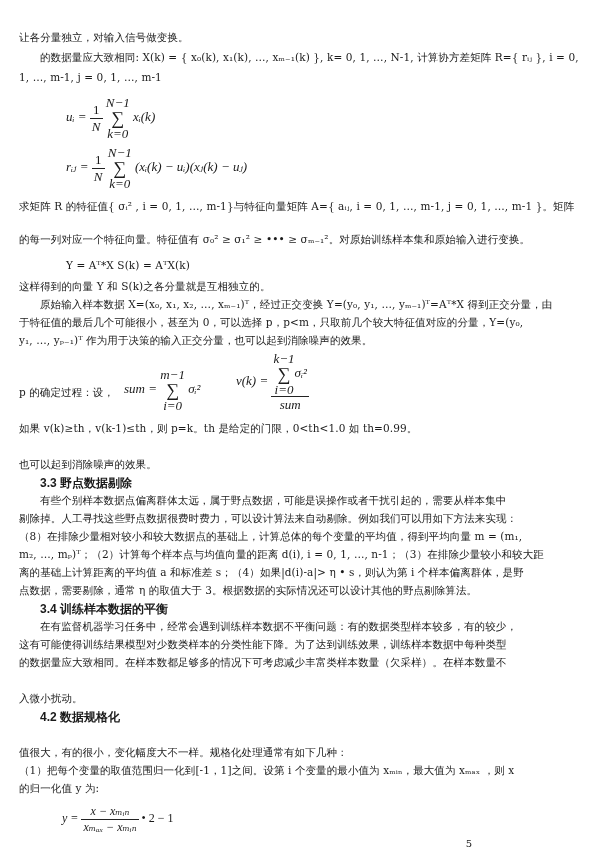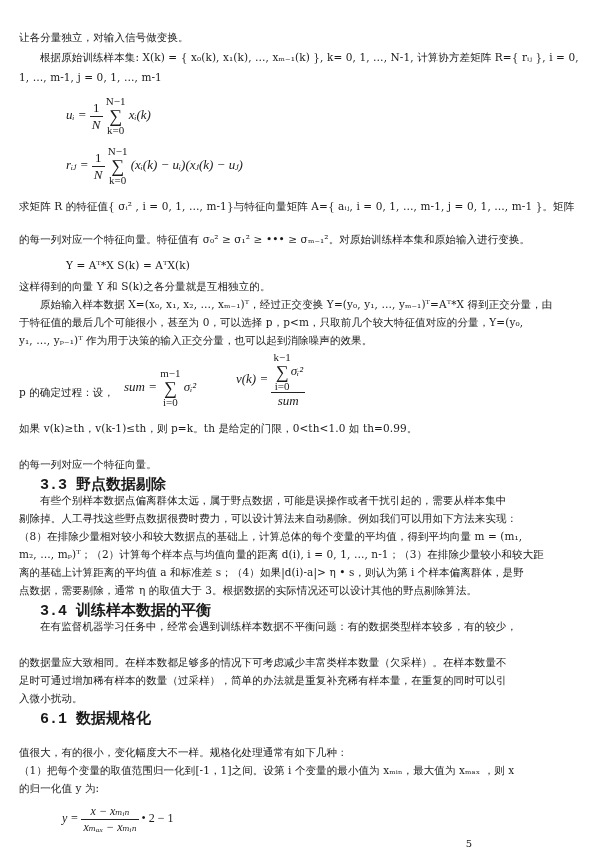--- a/index.html
+++ b/index.html
@@ -1,38 +1,38 @@
 <!DOCTYPE html>
 <html><head>
 <meta charset="utf-8">
 <style>
   html, body { margin:0; padding:0; background:#ffffff; }
   body { width:600px; height:848px; position:relative; overflow:hidden;
          font-family:"DejaVu Serif", "Liberation Serif", serif; color:#1a1a1a; }
   .page { position:absolute; left:0; top:16px; width:492px; height:848px; }
   .line { position:absolute; left:19px; width:560px; font-size:10.5px; line-height:15px; white-space:nowrap; letter-spacing:0.1px; }
   .indent { left:40px; }
-  .heading { position:absolute; left:40px; font-family:Liberation Mono, monospace; font-weight:bold; font-size:15px; }
+  .heading { position:absolute; left:40px; font-family:Liberation Sans, sans-serif; font-weight:bold; font-size:12px; }
   .math { position:absolute; font-family:"Liberation Serif","DejaVu Serif",serif; font-style:italic; font-size:13px; }
   .frac { display:inline-block; vertical-align:middle; text-align:center; }
   .frac .num { display:block; border-bottom:1px solid #222; padding:0 2px; }
   .frac .den { display:block; padding:0 2px; }
   .sum { display:inline-block; vertical-align:middle; text-align:center; font-style:normal; line-height:1; }
-  .sum .lim { display:block; font-size:11px; }
+  .sum .lim { display:block; font-size:13px; font-style:italic; }
   .sum .sig { display:block; font-size:18px; }
   .upright { font-style:normal; }
   .pagenum { position:absolute; right:20px; top:822px; font-size:10px; }
 </style>
 </head>
 <body>
 
 <div class="page">
 
   <div class="line" style="top:14px">让各分量独立，对输入信号做变换。</div>
-  <div class="line indent" style="top:34px">根据原始训练样本集: X(k) = { x₀(k), x₁(k), …, xₘ₋₁(k) }, k= 0, 1, …, N-1, 计算协方差矩阵 R={ rᵢⱼ }, i = 0,</div>
+  <div class="line indent" style="top:34px">的数据量应大致相同: X(k) = { x₀(k), x₁(k), …, xₘ₋₁(k) }, k= 0, 1, …, N-1, 计算协方差矩阵 R={ rᵢⱼ }, i = 0,</div>
   <div class="line" style="top:54px">1, …, m-1, j = 0, 1, …, m-1</div>
 
   <div class="math" style="left:66px; top:80px">
     <span>uᵢ =</span>
     <span class="frac upright"><span class="num">1</span><span class="den" style="font-style:italic">N</span></span>
     <span class="sum"><span class="lim">N−1</span><span class="sig">∑</span><span class="lim">k=0</span></span>
     <span>xᵢ(k)</span>
   </div>
 
   <div class="math" style="left:66px; top:130px">
@@ -58,37 +58,37 @@
   </div>
   <div class="math" style="left:236px; top:336px">
     <span>v(k) =</span>
     <span class="frac">
       <span class="num"><span class="sum"><span class="lim">k−1</span><span class="sig">∑</span><span class="lim">i=0</span></span><span>σᵢ²</span></span>
       <span class="den">sum</span>
     </span>
   </div>
 
   <div class="line" style="top:405px">如果 v(k)≥th，v(k-1)≤th，则 p=k。th 是给定的门限，0&lt;th&lt;1.0  如 th=0.99。</div>
-  <div class="line" style="top:441px">的每一列对应一个特征向量。</div>
+  <div class="line" style="top:441px">也可以起到消除噪声的效果。</div>
 
   <div class="heading" style="top:459px">3.3 野点数据剔除</div>
   <div class="line indent" style="top:477px">有些个别样本数据点偏离群体太远，属于野点数据，可能是误操作或者干扰引起的，需要从样本集中</div>
   <div class="line" style="top:495px">剔除掉。人工寻找这些野点数据很费时费力，可以设计算法来自动剔除。例如我们可以用如下方法来实现：</div>
   <div class="line" style="top:513px">（8）在排除少量相对较小和较大数据点的基础上，计算总体的每个变量的平均值，得到平均向量 m = (m₁,</div>
   <div class="line" style="top:531px">m₂, …, mₚ)ᵀ；（2）计算每个样本点与均值向量的距离 d(i), i = 0, 1, …, n-1；（3）在排除少量较小和较大距</div>
   <div class="line" style="top:549px">离的基础上计算距离的平均值 a 和标准差 s；（4）如果|d(i)-a|&gt; η • s，则认为第 i 个样本偏离群体，是野</div>
   <div class="line" style="top:567px">点数据，需要剔除，通常 η 的取值大于 3。根据数据的实际情况还可以设计其他的野点剔除算法。</div>
 
   <div class="heading" style="top:585px">3.4 训练样本数据的平衡</div>
   <div class="line indent" style="top:603px">在有监督机器学习任务中，经常会遇到训练样本数据不平衡问题：有的数据类型样本较多，有的较少，</div>
+  <div class="line" style="top:621px">这有可能使得训练结果模型对少数类样本的分类性能下降。为了达到训练效果，训练样本数据中每种类型</div>
   <div class="line" style="top:639px">的数据量应大致相同。在样本数都足够多的情况下可考虑减少丰富类样本数量（欠采样）。在样本数量不</div>
-  <div class="line" style="top:657px">足时可通过增加稀有样本的数量（过采样），简单的办法就是重复补充稀有样本量，在重复的同时可以引</div>
   <div class="line" style="top:675px">入微小扰动。</div>
 
-  <div class="heading" style="top:693px">6.1 数据规格化</div>
+  <div class="heading" style="top:693px">4.2 数据规格化</div>
   <div class="line" style="top:729px">值很大，有的很小，变化幅度大不一样。规格化处理通常有如下几种：</div>
   <div class="line" style="top:747px">（1）把每个变量的取值范围归一化到[-1，1]之间。设第 i 个变量的最小值为 xₘᵢₙ，最大值为 xₘₐₓ ，则 x</div>
   <div class="line" style="top:765px">的归一化值 y 为:</div>
 
   <div class="math" style="left:62px; top:788px; font-size:12px">
     <span>y =</span>
     <span class="frac"><span class="num">x − xₘᵢₙ</span><span class="den">xₘₐₓ − xₘᵢₙ</span></span>
     <span class="upright">• 2 − 1</span>
   </div>
 

